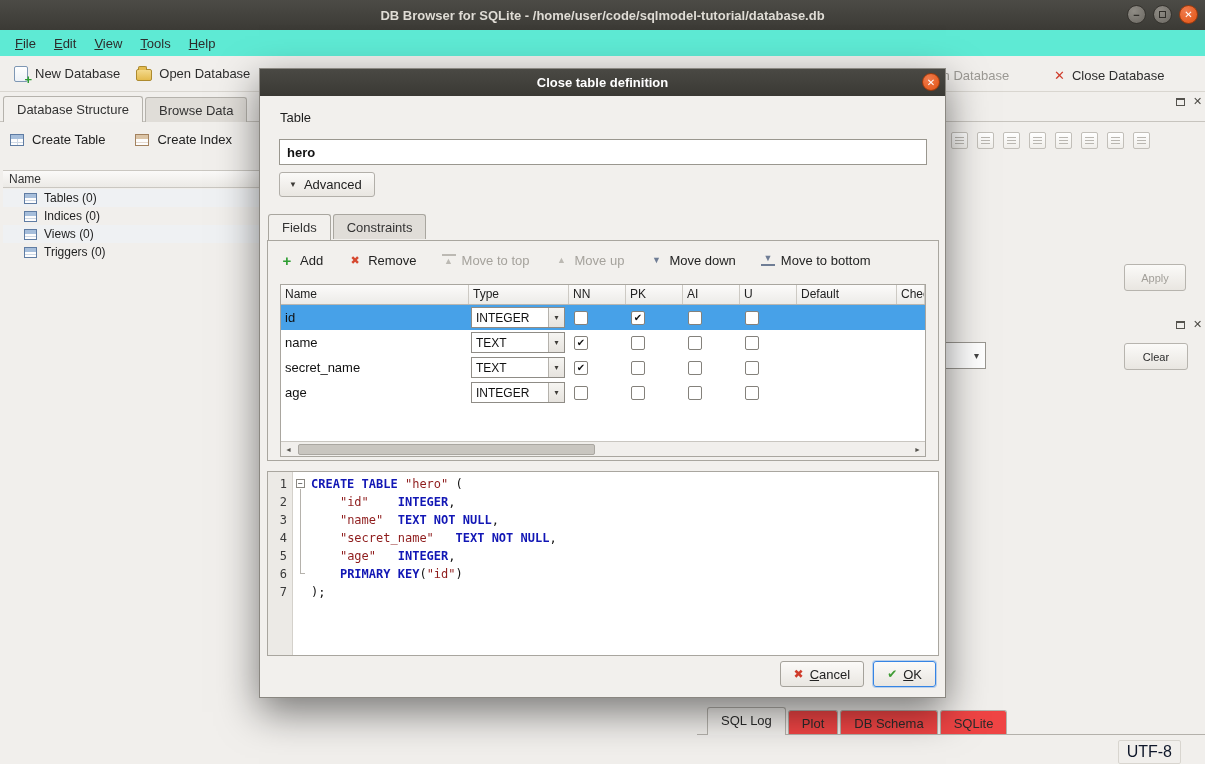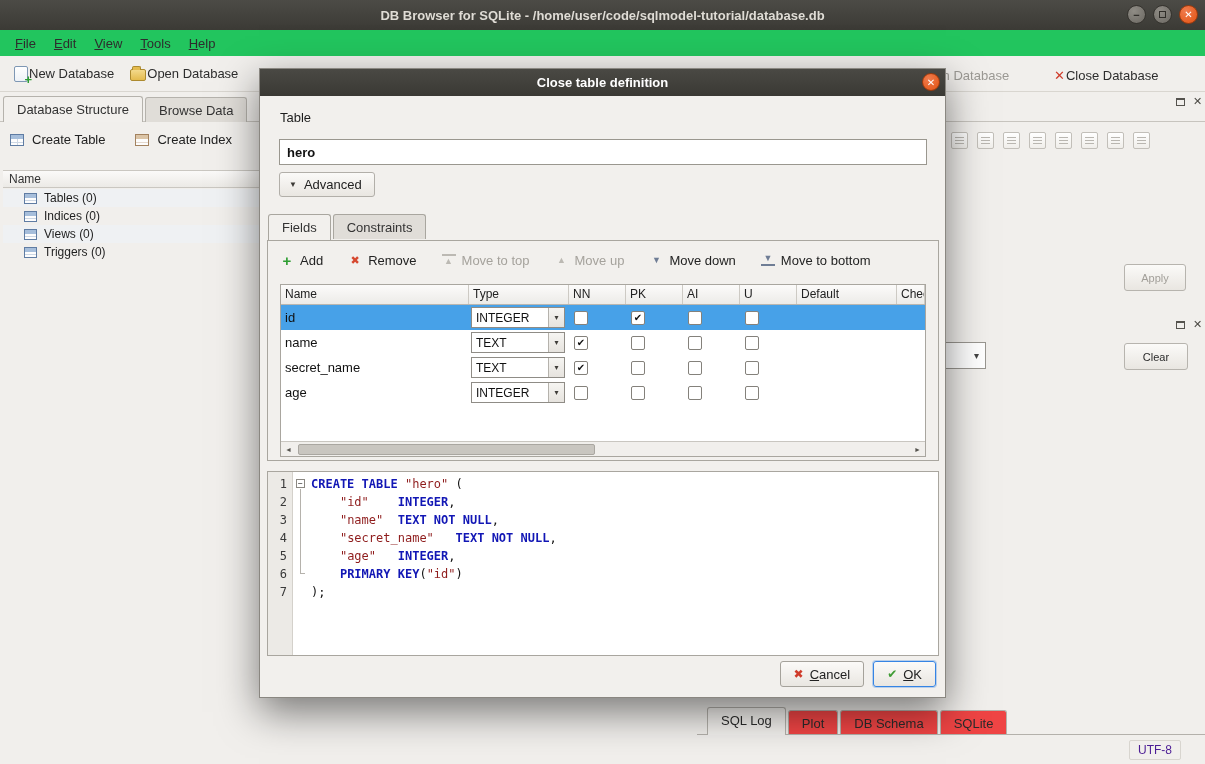--- a/index.html
+++ b/index.html
@@ -8,27 +8,27 @@
   .window{position:relative;width:1205px;height:764px;background:#f1efec;overflow:hidden}
 
   
   .titlebar{position:absolute;top:0;left:0;right:0;height:30px;background:linear-gradient(#4c4b46,#3b3a35);display:flex;align-items:center;justify-content:center;color:#dfdcd5;font-weight:bold;font-size:13px}
   .win-controls{position:absolute;right:7px;top:5px;display:flex;gap:7px}
   .wbtn{width:19px;height:19px;border-radius:50%;display:flex;align-items:center;justify-content:center;font-size:11px;color:#2f2d28;background:radial-gradient(circle at 35% 30%,#8f8c85,#6b6862);border:1px solid #35332e}
   .wbtn .sq{width:7px;height:7px;border:1px solid #2f2d28}
   .wbtn.close{background:radial-gradient(circle at 35% 30%,#f07c4e,#e25312);color:#fff;border:1px solid #9c3a0e;font-size:10px;font-weight:bold}
 
   
-  .menubar{position:absolute;top:30px;left:0;right:0;height:26px;background:#22c55e;display:flex;align-items:center;padding-left:6px}
+  .menubar{position:absolute;top:30px;left:0;right:0;height:26px;background:#5eead4;display:flex;align-items:center;padding-left:6px}
   .menu-item{display:inline-block;padding:4px 9px;color:#2d2d2d}
   .menu-item::first-letter{text-decoration:underline}
 
   
   .toolbar{position:absolute;top:56px;left:0;right:0;height:36px;background:#f1efec;border-bottom:1px solid #d9d6d0;display:flex;align-items:center;padding:0 6px}
-  .tbtn{display:flex;align-items:center;gap:1px;padding:5px 8px;color:#2d2d2d;white-space:nowrap}
+  .tbtn{display:flex;align-items:center;gap:7px;padding:5px 8px;color:#2d2d2d;white-space:nowrap}
   .icon-newdb{position:relative;width:14px;height:16px;background:linear-gradient(#ffffff,#eef2f7);border:1px solid #7e97b4;border-radius:2px}
   .icon-newdb::after{content:"+";position:absolute;right:-5px;bottom:-6px;color:#2e9e33;font-weight:bold;font-size:13px}
   .icon-folder{width:16px;height:12px;background:linear-gradient(#f3d98b,#e4bb4e);border:1px solid #ad8a2e;border-radius:2px;position:relative;margin-top:3px}
   .icon-folder::before{content:"";position:absolute;top:-4px;left:1px;width:7px;height:3px;background:#e4bb4e;border:1px solid #ad8a2e;border-bottom:none;border-radius:2px 2px 0 0}
   .tbtn.attach{position:absolute;left:905px;top:7px;color:#9b9994}
   .tbtn.closedb{position:absolute;left:1046px;top:7px}
   .icon-closedb{color:#cf3b2a;font-weight:bold;font-size:13px}
 
   
   .main-tabs{position:absolute;top:96px;left:3px;display:flex;align-items:flex-end;z-index:1}
@@ -58,21 +58,21 @@
   .dock-pair{position:absolute;display:flex;gap:8px;align-items:center;color:#4a4843;font-size:11px}
   .dp1{top:95px;left:1176px}
   .dp2{top:318px;left:1176px}
   .float-icon{display:inline-block;width:9px;height:8px;border:1px solid #55534e;border-top-width:2px}
 
   
   .btabs{position:absolute;left:697px;top:706px;width:508px;height:29px;display:flex;align-items:flex-end;padding-left:10px;border-bottom:1px solid #b4b1ab;gap:2px}
   .btab{padding:5px 13px;border:1px solid #b4b1ab;border-bottom:none;background:#ef4444;border-radius:3px 3px 0 0;font-size:13px;height:24px;white-space:nowrap}
   .btab.active{background:#f3f1ee;height:28px;margin-bottom:-1px;position:relative;z-index:2}
   .statusbar{position:absolute;top:735px;left:0;right:0;height:29px;background:#f1efec}
-  .status-enc{position:absolute;right:24px;top:5px;font-size:12px;color:#4c1d95;border:1px solid #d8d5cf;padding:2px 8px;border-radius:2px}
+  .status-enc{position:absolute;right:24px;top:5px;font-size:16px;color:#0f172a;border:1px solid #d8d5cf;padding:2px 8px;border-radius:2px}
 
   
   .dialog{position:absolute;left:259px;top:68px;width:687px;height:630px;background:#f2f0ed;border:1px solid #8a8781;box-shadow:0 14px 38px rgba(0,0,0,.5);z-index:50}
   .dlg-titlebar{height:27px;background:linear-gradient(#4a4944,#3a3934);display:flex;align-items:center;justify-content:center;color:#fff;font-weight:bold;font-size:13px;position:relative}
   .dlg-close{position:absolute;right:5px;top:4px;width:18px;height:18px;border-radius:50%;background:radial-gradient(circle at 35% 30%,#f07c4e,#e25312);border:1px solid #9c3a0e;color:#fff;font-size:10px;font-weight:bold;display:flex;align-items:center;justify-content:center}
   .dlg-label-table{position:absolute;left:20px;top:41px;font-size:13px;color:#1d1d1d}
   .dlg-input{position:absolute;left:19px;top:70px;width:648px;height:26px;border:1px solid #9a978f;background:#fff;font-weight:bold;font-size:13px;padding:0 7px;font-family:"Liberation Sans","DejaVu Sans",sans-serif;color:#111}
   .adv-btn{position:absolute;left:19px;top:103px;height:25px;padding:0 12px 0 9px;display:flex;align-items:center;gap:7px;background:linear-gradient(#fbfaf8,#e9e6e1);border:1px solid #b2afa9;border-radius:3px;font-size:13px;color:#222;font-family:inherit}
   .adv-arrow{font-size:8px;color:#3c3a36}
   .dlg-tabs{position:absolute;left:8px;top:145px;display:flex;align-items:flex-end}

